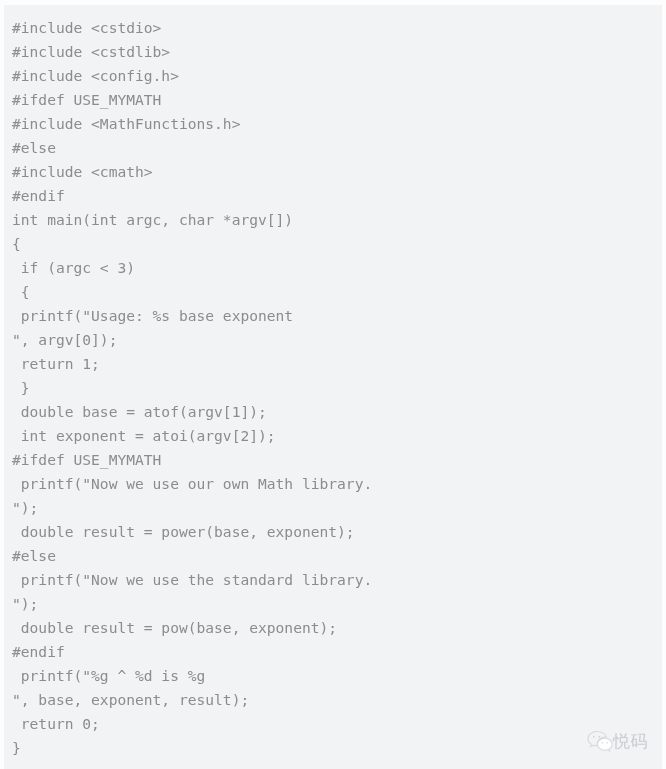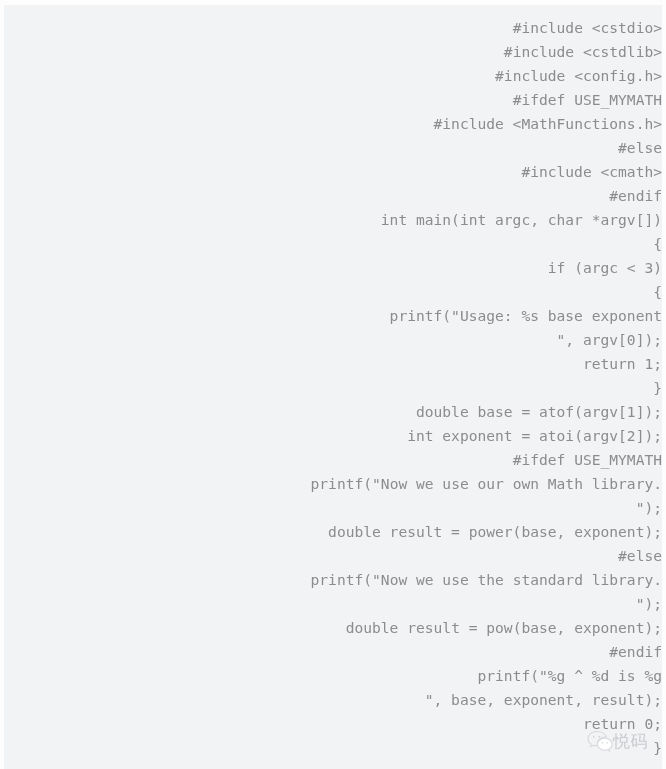--- a/index.html
+++ b/index.html
@@ -25,21 +25,20 @@
   
   #code-card {
     position: absolute;
     left: 4px;
     top: 5px;
     width: 658px;
     height: 764px;
     background: #f2f3f5;
     box-sizing: border-box;
     overflow: hidden;
-    text-align: right;
   }
 
   #code-block {
     position: absolute;
     left: 8px;
     top: 11px;
     right: 0;
     margin: 0;
     padding: 0;
     font-family: "DejaVu Sans Mono", "Liberation Mono", monospace;

